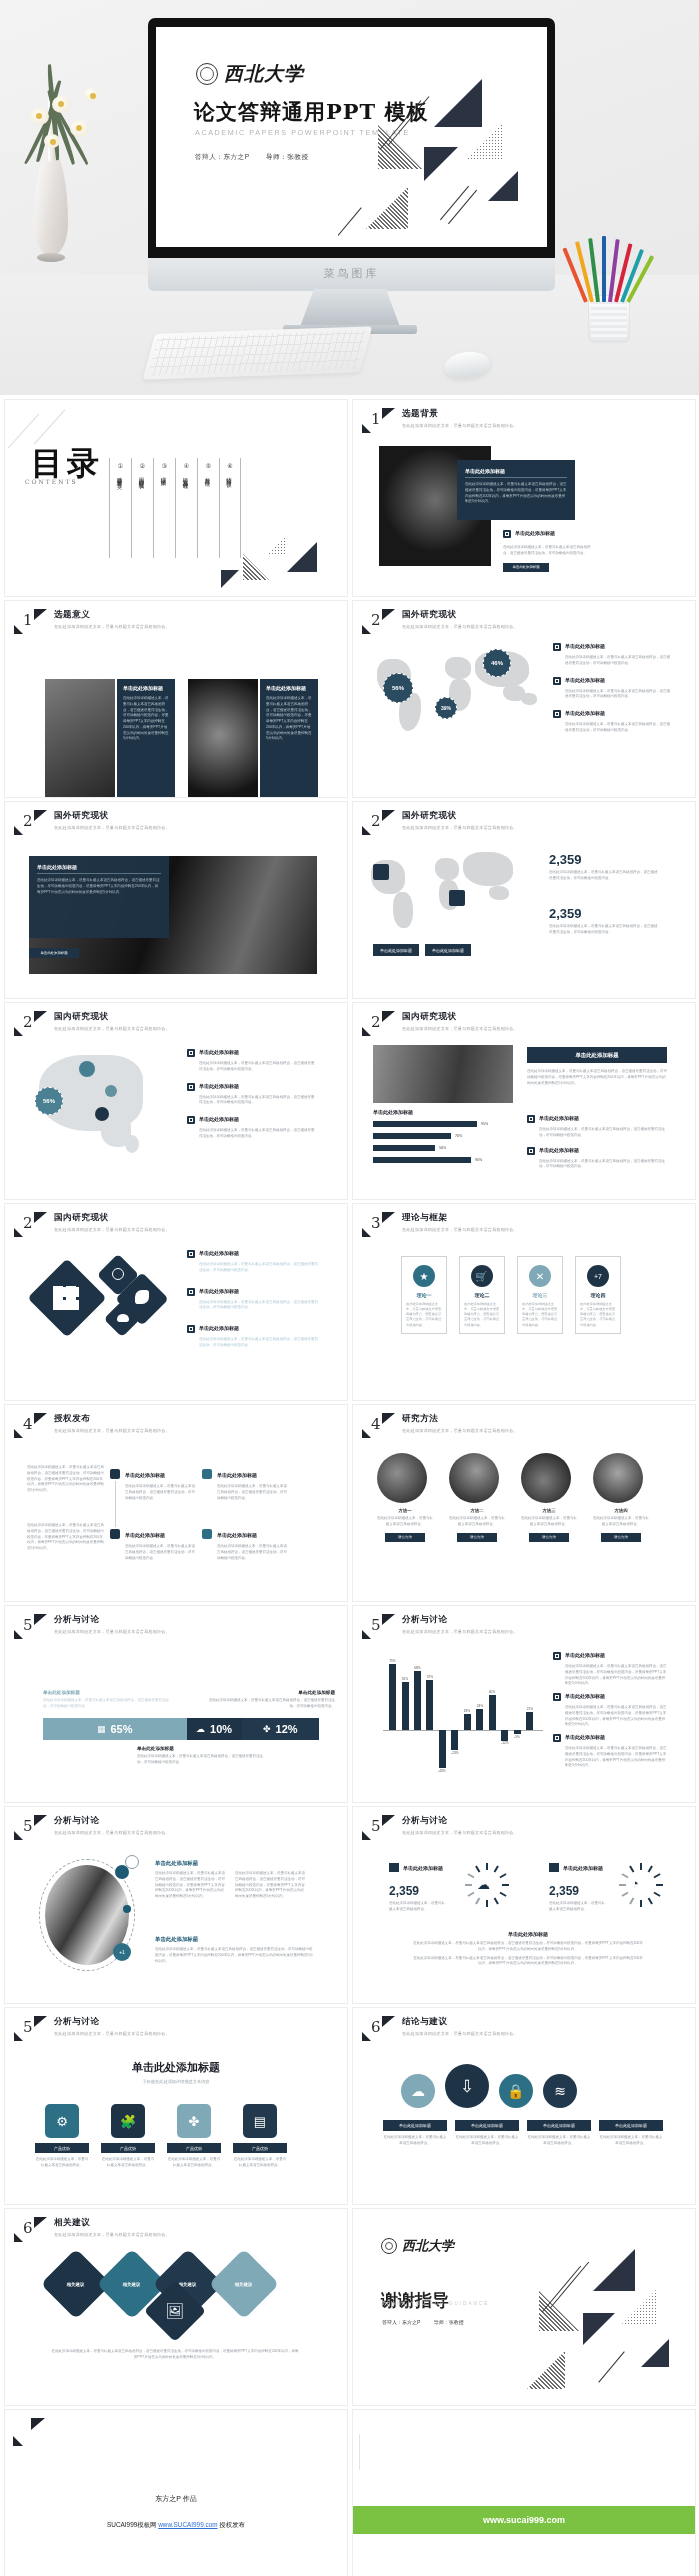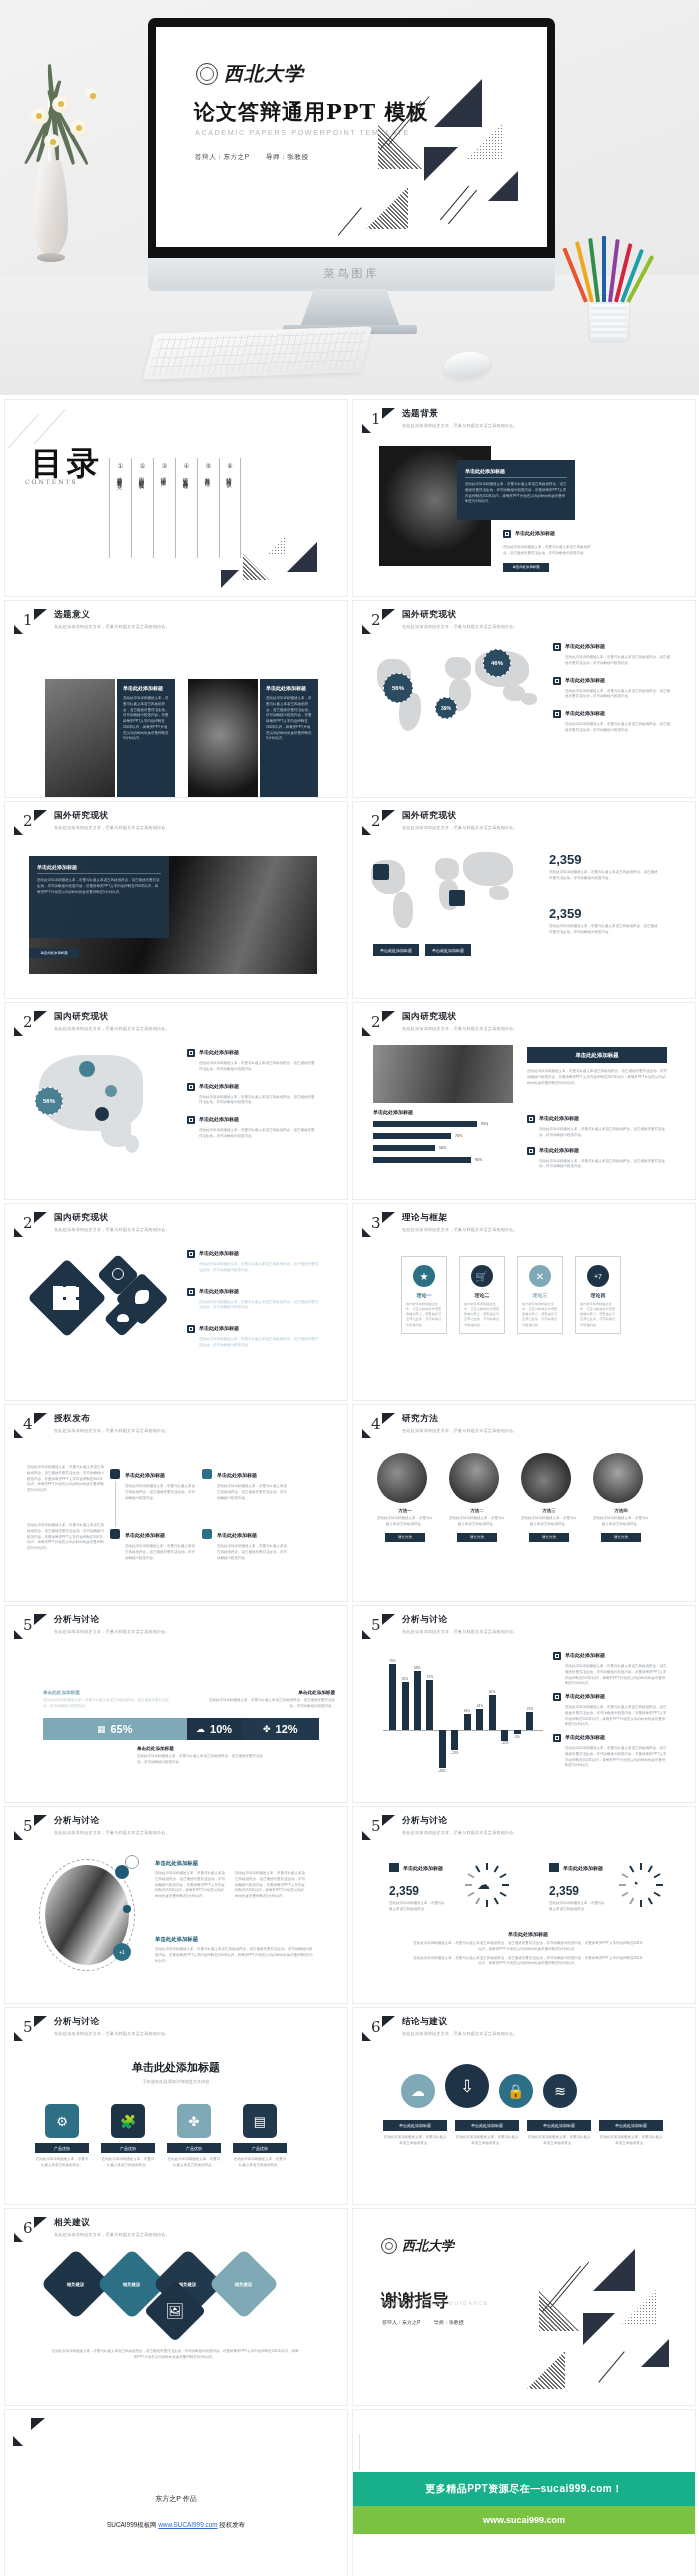--- a/index.html
+++ b/index.html
@@ -1017,19 +1017,18 @@
       <div class="a">东方之P 作品</div>
       <div class="b">
         <span>SUCAI999模板网</span>
         <a href="#">www.SUCAI999.com</a>
         <span>授权发布</span>
       </div>
     </div>
   </div>
 
   <div class="slide">
-    <div class="promo" style="position:absolute;left:0;top:62px;width:100%">更多精品PPT资源尽在—sucai999.com！</div>
     <div class="promo2" style="position:absolute;left:0;top:96px;width:100%">www.sucai999.com</div>
     <i style="position:absolute;left:6px;top:24px;width:1px;height:36px;background:#e3e3e3"></i>
   </div>
 
 </div>
 
 
 </body></html>

